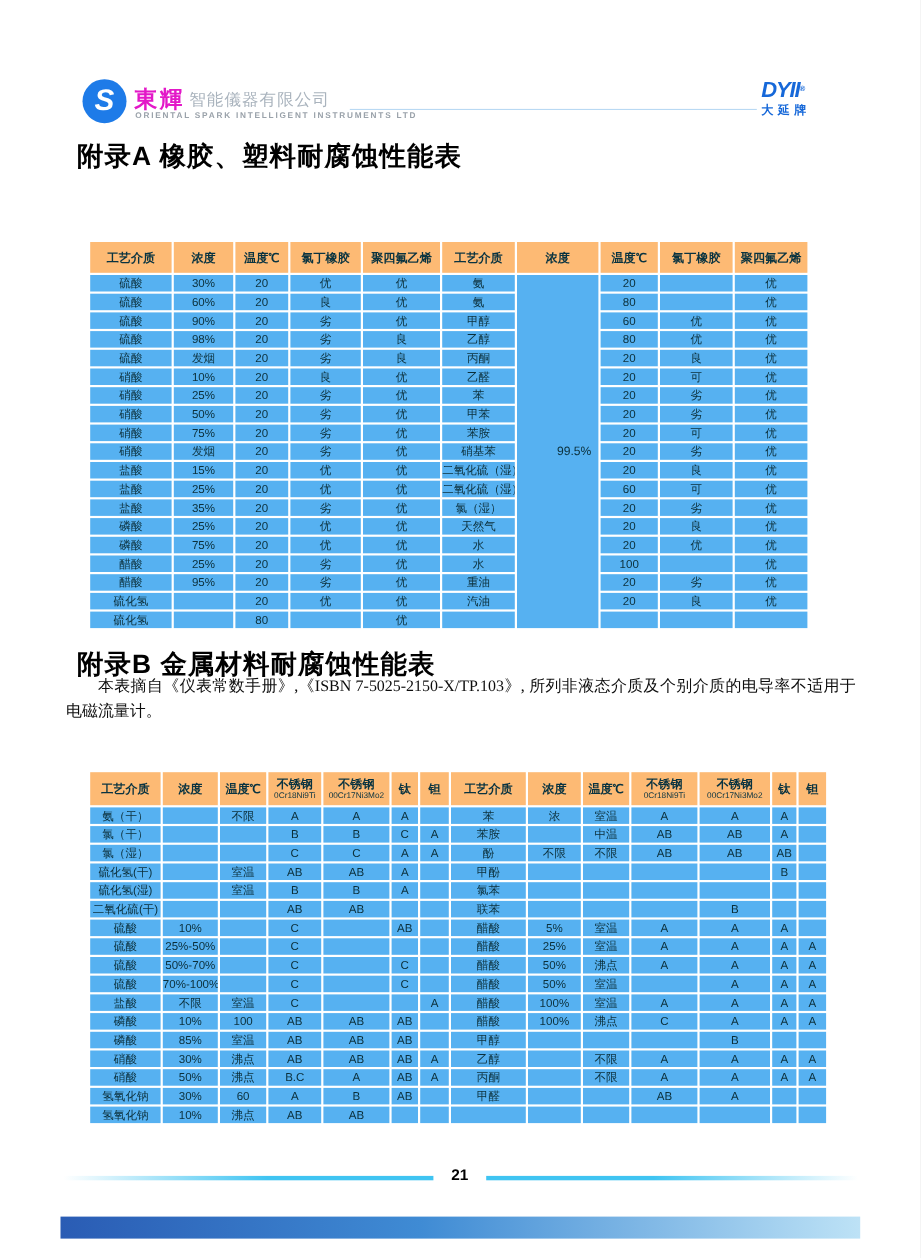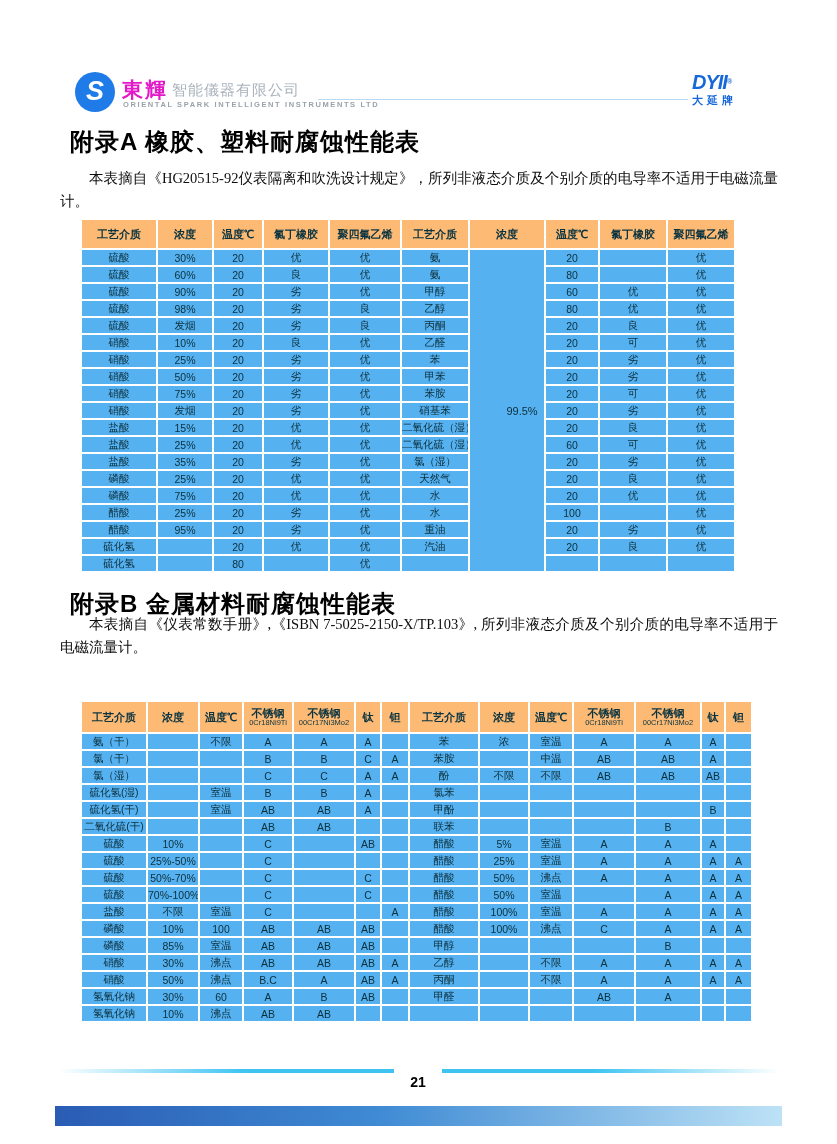--- a/index.html
+++ b/index.html
@@ -39,21 +39,21 @@
   #tableA{left:80px;top:218px;}
   #tableA th{height:28px;}
   #tableB{left:80px;top:700px;}
   #tableB th{height:30px;}
   .steel-grade{display:block;font-size:7.5px;font-weight:normal;line-height:8px;}
   .steel-top{display:block;line-height:12px;text-align:center;}
   td.mergedc{vertical-align:middle;font-size:11px;padding-left:30px;}
 
   
   .pgnum{position:absolute;left:398px;top:1060px;width:40px;text-align:center;
-         font-size:14px;font-weight:bold;color:#000;margin-top:14px;}
+         font-size:14px;font-weight:bold;color:#000;}
   .bar-l{position:absolute;left:58px;top:1069px;width:336px;height:4px;
          background:linear-gradient(90deg,rgba(80,200,245,0) 0%,#3fc4f2 55%);}
   .bar-r{position:absolute;left:442px;top:1069px;width:338px;height:4px;
          background:linear-gradient(270deg,rgba(80,200,245,0) 0%,#3fc4f2 55%);}
   .bottom-strip{position:absolute;left:55px;top:1106px;width:727px;height:20px;
          background:linear-gradient(90deg,#2a5cb4 0%,#3f8bd4 45%,#bde2f6 100%);}
 </style>
 </head>
 <body>
 
@@ -65,21 +65,20 @@
     <div class="co-suffix">智能儀器有限公司</div>
     <div class="co-en">ORIENTAL SPARK INTELLIGENT INSTRUMENTS LTD</div>
     <div class="hdr-line"></div>
     <div class="brand">
       <div class="dy"><span>DYII</span><span class="reg">®</span></div>
       <div class="nm">大延牌</div>
     </div>
   </div>
 
   <div class="sec-title" id="titleA">附录A 橡胶、塑料耐腐蚀性能表</div>
-  <div class="para" id="paraA">本表摘自《HG20515-92仪表隔离和吹洗设计规定》，所列非液态介质及个别介质的电导率不适用于电磁流量计。</div>
   <table class="ctable" id="tableA" style="width: 656px;">
     <colgroup>
         <col style="width: 74px;">
         <col style="width: 54px;">
         <col style="width: 48px;">
         <col style="width: 64px;">
         <col style="width: 70px;">
         <col style="width: 66px;">
         <col style="width: 74px;">
         <col style="width: 52px;">
@@ -406,49 +405,49 @@
           <td>A</td>
           <td>酚</td>
           <td>不限</td>
           <td>不限</td>
           <td>AB</td>
           <td>AB</td>
           <td>AB</td>
           <td></td>
         </tr>
         <tr>
+          <td>硫化氢(干)</td>
+          <td></td>
+          <td>室温</td>
+          <td>AB</td>
+          <td>AB</td>
+          <td>A</td>
+          <td></td>
+          <td>甲酚</td>
+          <td></td>
+          <td></td>
+          <td></td>
+          <td></td>
+          <td>B</td>
+          <td></td>
+        </tr>
+        <tr>
           <td>硫化氢(湿)</td>
           <td></td>
           <td>室温</td>
           <td>B</td>
           <td>B</td>
           <td>A</td>
           <td></td>
           <td>氯苯</td>
           <td></td>
           <td></td>
           <td></td>
           <td></td>
           <td></td>
-          <td></td>
-        </tr>
-        <tr>
-          <td>硫化氢(干)</td>
-          <td></td>
-          <td>室温</td>
-          <td>AB</td>
-          <td>AB</td>
-          <td>A</td>
-          <td></td>
-          <td>甲酚</td>
-          <td></td>
-          <td></td>
-          <td></td>
-          <td></td>
-          <td>B</td>
           <td></td>
         </tr>
         <tr>
           <td>二氧化硫(干)</td>
           <td></td>
           <td></td>
           <td>AB</td>
           <td>AB</td>
           <td></td>
           <td></td>

